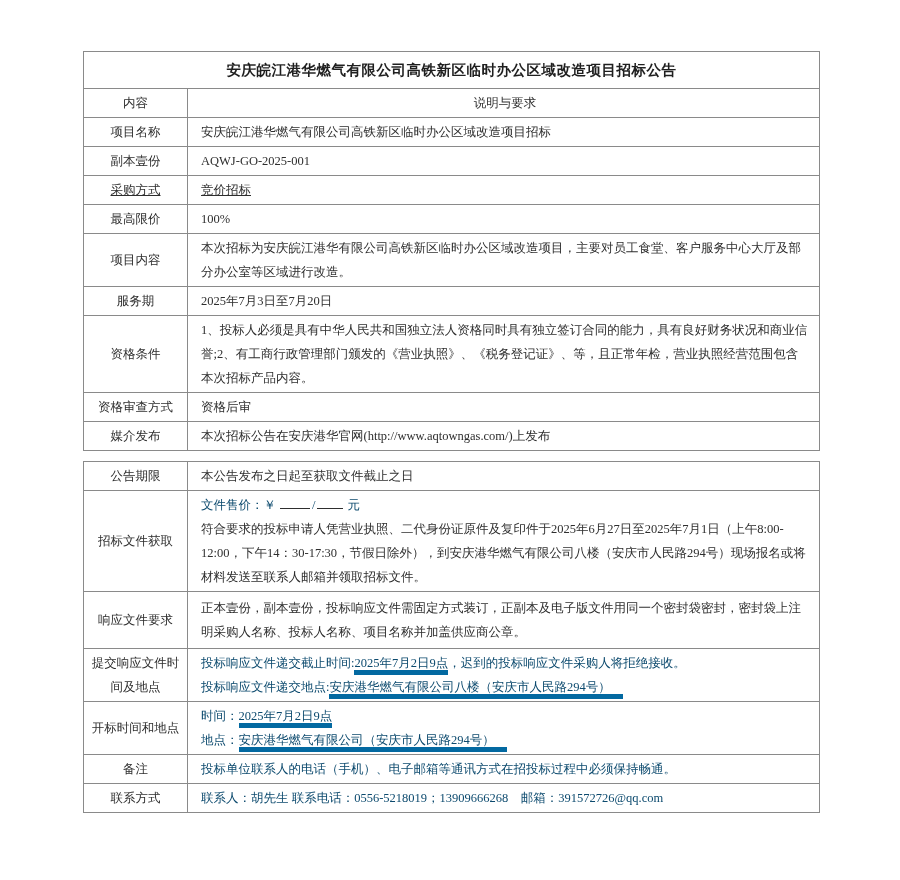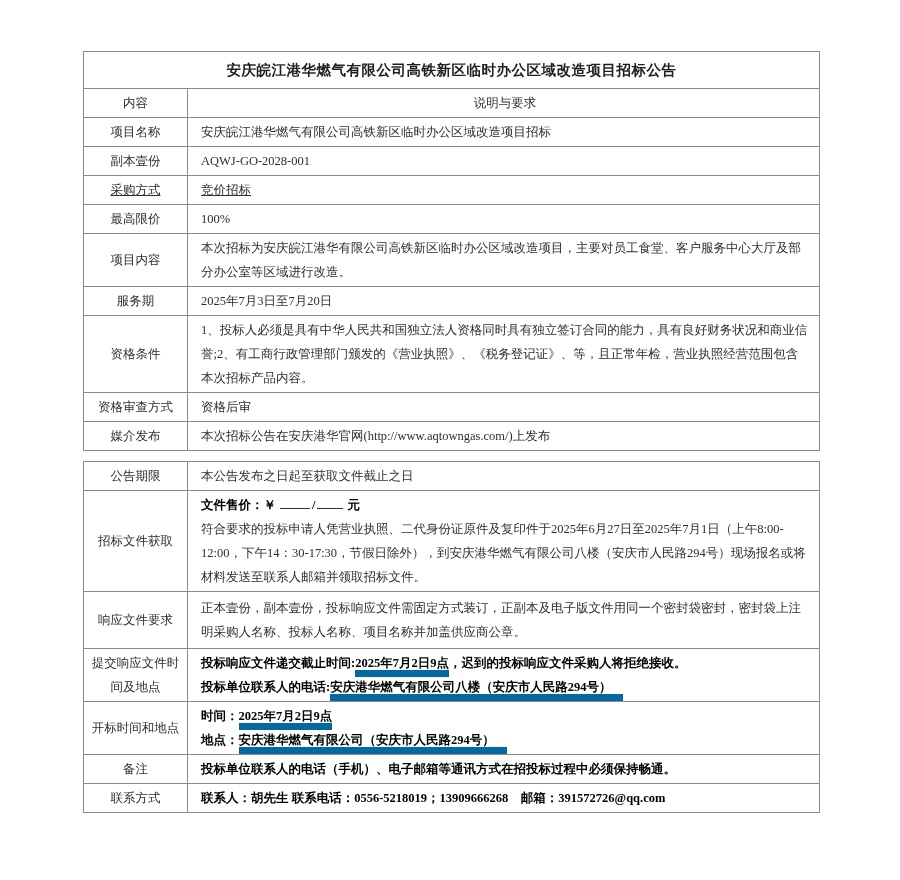--- a/index.html
+++ b/index.html
@@ -25,22 +25,22 @@
     letter-spacing:.5px;
   }
   td.lbl{
     text-align:center;padding:2px 4px;line-height:24px;
   }
   td.val{
     text-align:left;padding:2px 10px 2px 13px;line-height:24px;
   }
   td.val.center{text-align:center;}
   .line{line-height:24px;}
-  .bold{font-weight:bold;color:#000000;}
-  .u{border-bottom:7px solid #0369a1;}
+  .bold{font-weight:normal;color:#0c4a6e;}
+  .u{border-bottom:5px solid #0369a1;}
   .u.trail{padding-right:12px;}
   .blank{
     display:inline-block;height:12px;border-bottom:1px solid #2e2e2e;
     vertical-align:baseline;
   }
   .blank.b1{width:30px;margin:0 2px 0 4px;}
   .blank.b2{width:26px;margin:0 4px 0 2px;}
   .tbl-gap{height:10px;}
 </style>
 </head>
@@ -60,21 +60,21 @@
       <tr style="height:26px;">
         <td class="lbl">内容</td>
         <td class="val center">说明与要求</td>
       </tr>
       <tr style="height:28px;">
         <td class="lbl">项目名称</td>
         <td class="val">安庆皖江港华燃气有限公司高铁新区临时办公区域改造项目招标</td>
       </tr>
       <tr style="height:29px;">
         <td class="lbl">副本壹份</td>
-        <td class="val">AQWJ-GO-2028-001</td>
+        <td class="val">AQWJ-GO-2025-001</td>
       </tr>
       <tr style="height:27px;text-decoration:underline;">
         <td class="lbl">采购方式</td>
         <td class="val">竞价招标</td>
       </tr>
       <tr style="height:26px;">
         <td class="lbl">最高限价</td>
         <td class="val">100%</td>
       </tr>
       <tr style="height:49px;">
@@ -120,21 +120,21 @@
         </td>
       </tr>
       <tr style="height:57px;">
         <td class="lbl">响应文件要求</td>
         <td class="val">正本壹份，副本壹份，投标响应文件需固定方式装订，正副本及电子版文件用同一个密封袋密封，密封袋上注明采购人名称、投标人名称、项目名称并加盖供应商公章。</td>
       </tr>
       <tr style="height:51px;">
         <td class="lbl">提交响应文件时间及地点</td>
         <td class="val">
           <div class="line bold"><span>投标响应文件递交截止时间:</span><span class="u">2025年7月2日9点</span><span>，迟到的投标响应文件采购人将拒绝接收。</span></div>
-          <div class="line bold"><span>投标单位联系人的电话:</span><span class="u trail">安庆港华燃气有限公司八楼（安庆市人民路294号）</span></div>
+          <div class="line bold"><span>投标响应文件递交地点:</span><span class="u trail">安庆港华燃气有限公司八楼（安庆市人民路294号）</span></div>
         </td>
       </tr>
       <tr style="height:52px;">
         <td class="lbl">开标时间和地点</td>
         <td class="val">
           <div class="line bold"><span>时间：</span><span class="u">2025年7月2日9点</span></div>
           <div class="line bold"><span>地点：</span><span class="u trail">安庆港华燃气有限公司（安庆市人民路294号）</span></div>
         </td>
       </tr>
       <tr style="height:28px;">

